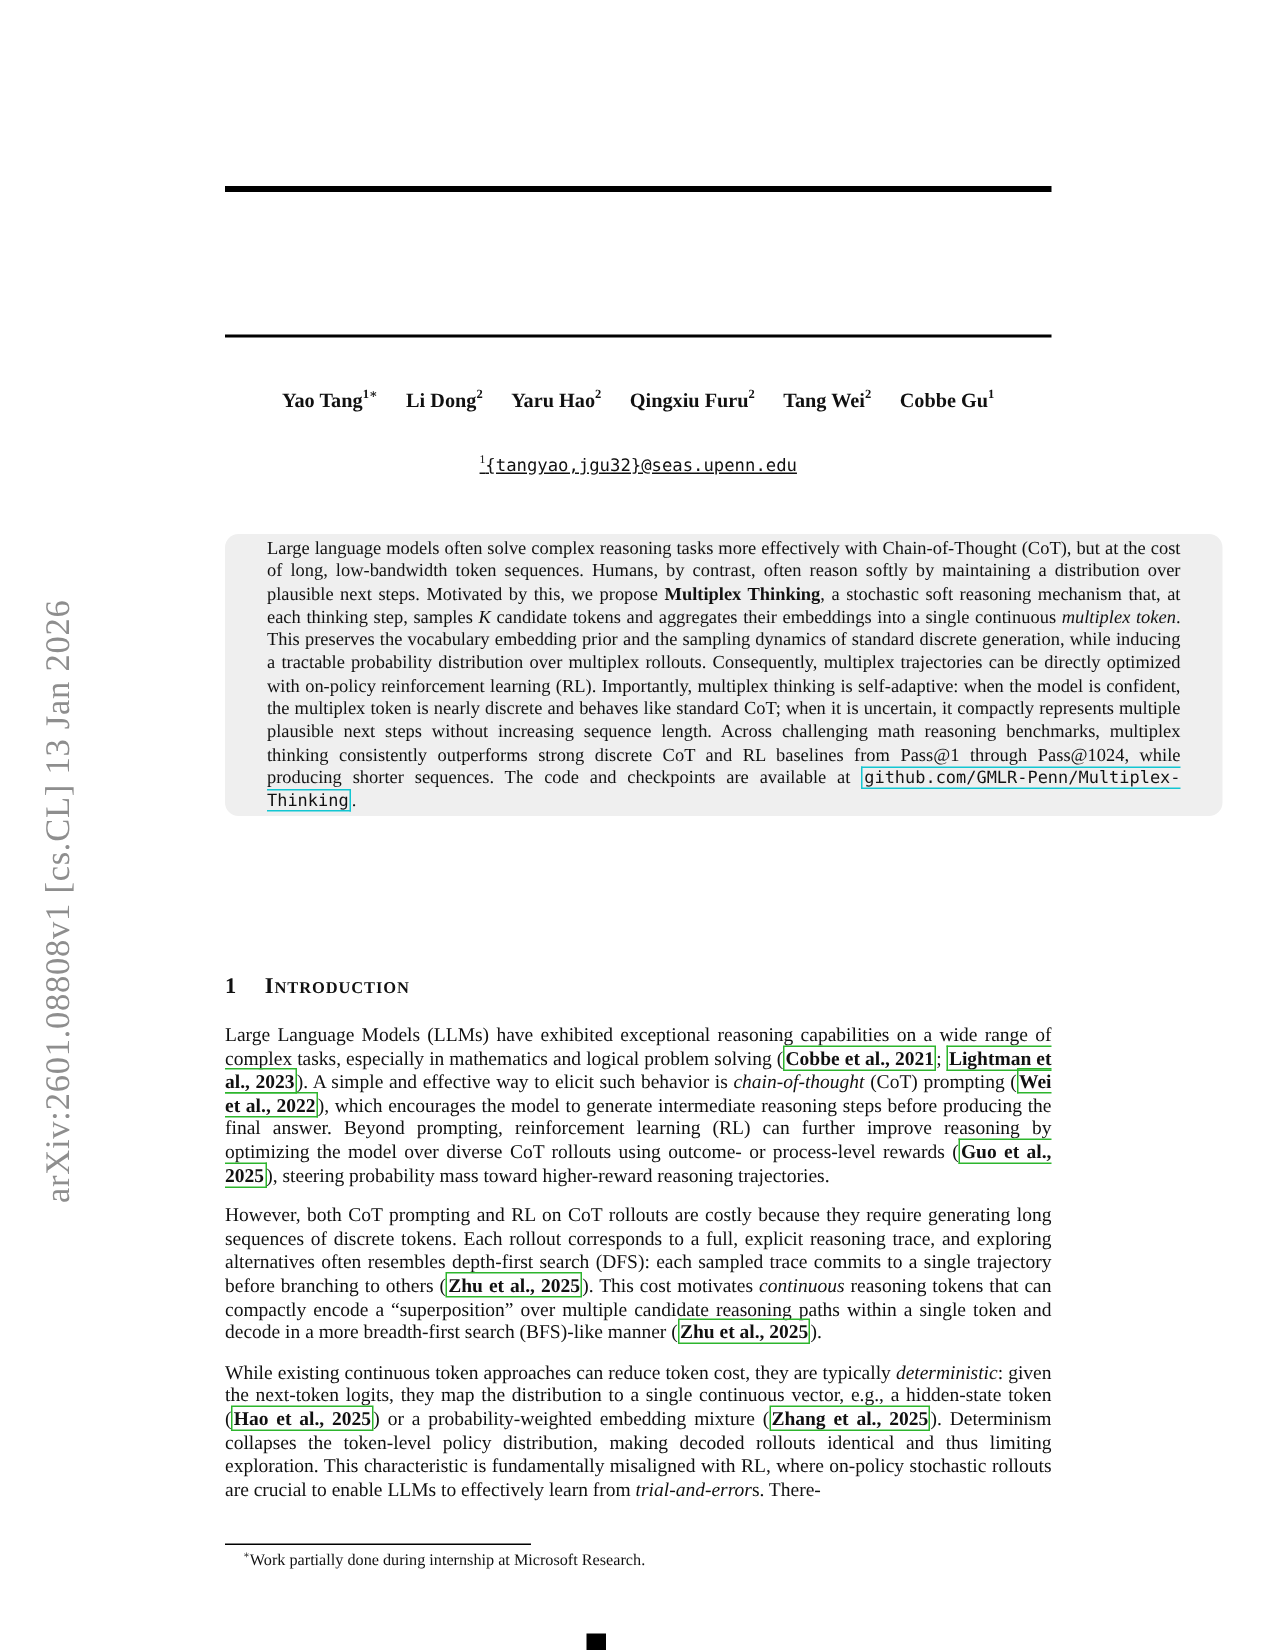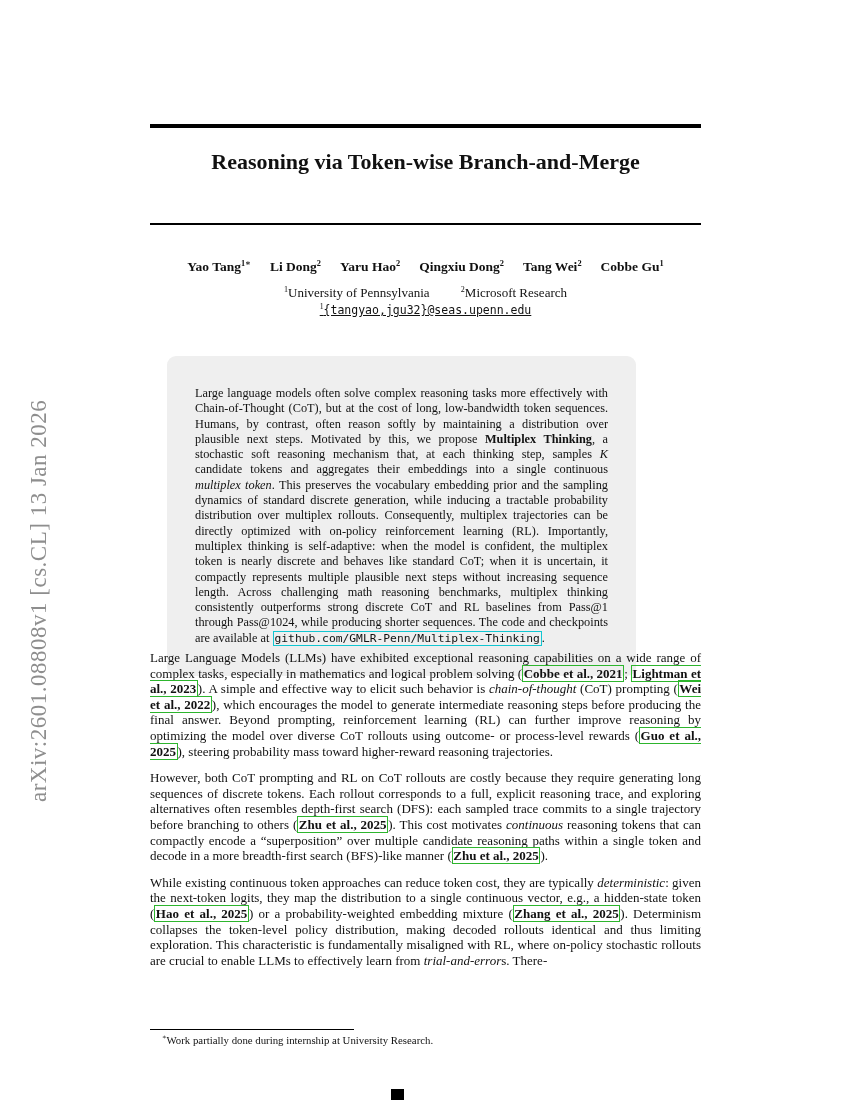--- a/index.html
+++ b/index.html
@@ -84,25 +84,24 @@
     text-decoration: underline;
   }
   .email-line .mono {
     font-family: "DejaVu Sans Mono", "Liberation Mono", monospace;
     font-size: 11.5px;
   }
 
   .abstract-box {
     position: absolute;
     left: 150px; top: 356px;
-    width: 469px;
+    width: 665px;
     background: var(--abstract-bg, #efefef);
     border-radius: 9px;
-    padding: 30px 28px;
-    margin-left: 17px;
+    padding: 2px 28px;
   }
   .abstract-text {
     font-size: 12.3px;
     line-height: 15.3px;
     text-align: justify;
   }
 
   .body-col {
     position: absolute;
     left: 150px; top: 650px;
@@ -161,53 +160,51 @@
 </head>
 <body>
 
 <div class="page">
 
   <div class="arxiv-watermark">arXiv:2601.08808v1  [cs.CL]  13 Jan 2026</div>
 
   <div class="top-rule"></div>
 
   <h1 class="title">
-    <span class="title-line">Reasoning via Token-wise Branch-and-Merge</span>
   </h1>
 
   <div class="mid-rule"></div>
 
   <div class="authors">
     <span class="author"><span>Yao Tang</span><sup>1∗</sup></span>
     <span class="author"><span>Li Dong</span><sup>2</sup></span>
     <span class="author"><span>Yaru Hao</span><sup>2</sup></span>
-    <span class="author"><span>Qingxiu Dong</span><sup>2</sup></span>
+    <span class="author"><span>Qingxiu Furu</span><sup>2</sup></span>
     <span class="author"><span>Tang Wei</span><sup>2</sup></span>
     <span class="author"><span>Cobbe Gu</span><sup>1</sup></span>
   </div>
 
-  <div class="affils">
-    <span class="affil"><sup>1</sup><span>University of Pennsylvania</span></span>
-    <span class="affil"><sup>2</sup><span>Microsoft Research</span></span>
-  </div>
 
   <div class="email-line">
     <sup>1</sup><span class="mono">{tangyao,jgu32}@seas.upenn.edu</span>
   </div>
 
   <div class="abstract-box">
     <p class="abstract-text">Large language models often solve complex reasoning tasks more effectively with Chain-of-Thought (CoT), but at the cost of long, low-bandwidth token sequences. Humans, by contrast, often reason softly by maintaining a distribution over plausible next steps. Motivated by this, we propose <span class="seg-b">Multiplex Thinking</span>, a stochastic soft reasoning mechanism that, at each thinking step, samples <span class="seg-i">K</span> candidate tokens and aggregates their embeddings into a single continuous <span class="seg-i">multiplex token</span>. This preserves the vocabulary embedding prior and the sampling dynamics of standard discrete generation, while inducing a tractable probability distribution over multiplex rollouts. Consequently, multiplex trajectories can be directly optimized with on-policy reinforcement learning (RL). Importantly, multiplex thinking is self-adaptive: when the model is confident, the multiplex token is nearly discrete and behaves like standard CoT; when it is uncertain, it compactly represents multiple plausible next steps without increasing sequence length. Across challenging math reasoning benchmarks, multiplex thinking consistently outperforms strong discrete CoT and RL baselines from Pass@1 through Pass@1024, while producing shorter sequences. The code and checkpoints are available at <span class="seg-link">github.com/GMLR-Penn/Multiplex-Thinking</span>.</p>
   </div>
 
   <div class="body-col">
+    <h2 class="section-heading">
+      <span class="sec-num">1</span><span class="smallcaps">Introduction</span>
+    </h2>
     <p class="para">Large Language Models (LLMs) have exhibited exceptional reasoning capabilities on a wide range of complex tasks, especially in mathematics and logical problem solving (<span class="seg-cite">Cobbe et al., 2021</span>; <span class="seg-cite">Lightman et al., 2023</span>). A simple and effective way to elicit such behavior is <span class="seg-i">chain-of-thought</span> (CoT) prompting (<span class="seg-cite">Wei et al., 2022</span>), which encourages the model to generate intermediate reasoning steps before producing the final answer. Beyond prompting, reinforcement learning (RL) can further improve reasoning by optimizing the model over diverse CoT rollouts using outcome- or process-level rewards (<span class="seg-cite">Guo et al., 2025</span>), steering probability mass toward higher-reward reasoning trajectories.</p>
     <p class="para">However, both CoT prompting and RL on CoT rollouts are costly because they require generating long sequences of discrete tokens. Each rollout corresponds to a full, explicit reasoning trace, and exploring alternatives often resembles depth-first search (DFS): each sampled trace commits to a single trajectory before branching to others (<span class="seg-cite">Zhu et al., 2025</span>). This cost motivates <span class="seg-i">continuous</span> reasoning tokens that can compactly encode a “superposition” over multiple candidate reasoning paths within a single token and decode in a more breadth-first search (BFS)-like manner (<span class="seg-cite">Zhu et al., 2025</span>).</p>
     <p class="para">While existing continuous token approaches can reduce token cost, they are typically <span class="seg-i">deterministic</span>: given the next-token logits, they map the distribution to a single continuous vector, e.g., a hidden-state token (<span class="seg-cite">Hao et al., 2025</span>) or a probability-weighted embedding mixture (<span class="seg-cite">Zhang et al., 2025</span>). Determinism collapses the token-level policy distribution, making decoded rollouts identical and thus limiting exploration. This characteristic is fundamentally misaligned with RL, where on-policy stochastic rollouts are crucial to enable LLMs to effectively learn from <span class="seg-i">trial-and-error</span>s. There-</p>
   </div>
 
   <div class="footnote-rule"></div>
   <p class="footnote">
-    <sup>∗</sup><span>Work partially done during internship at University Research.</span>
+    <sup>∗</sup><span>Work partially done during internship at Microsoft Research.</span>
   </p>
 
   <div class="page-edge-mark"></div>
 
 </div>
 
 </body></html>

